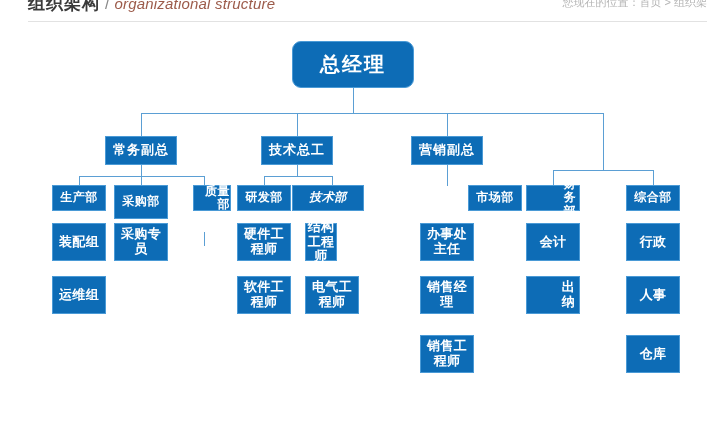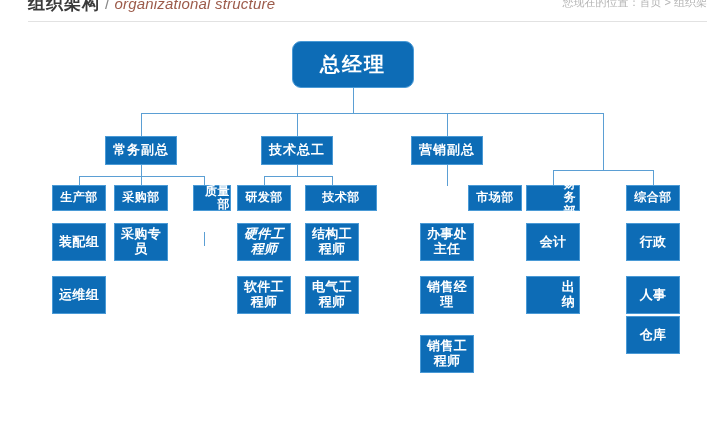--- a/index.html
+++ b/index.html
@@ -128,52 +128,52 @@
   <div class="node n-l2" style="left:261px;top:114px;width:72px;height:29px;">
     <span>技术总工</span>
   </div>
   <div class="node n-l2" style="left:411px;top:114px;width:72px;height:29px;">
     <span>营销副总</span>
   </div>
 
   <div class="node n-l3" style="left:52px;top:163px;width:54px;height:26px;">
     <span>生产部</span>
   </div>
-  <div class="node n-l3" style="left:114px;top:163px;width:54px;height:26px;">
+  <div class="node n-l3" style="left:114px;top:163px;width:54px;height:34px;">
     <span>采购部</span>
   </div>
   <div class="node n-l3" style="left:193px;top:163px;width:38px;height:26px;text-align:right;">
     <span>质量部</span>
   </div>
   <div class="node n-l3" style="left:237px;top:163px;width:54px;height:26px;">
     <span>研发部</span>
   </div>
-  <div class="node n-l3" style="left:305px;top:163px;width:72px;height:26px;">
+  <div class="node n-l3" style="left:292px;top:163px;width:72px;height:26px;font-style:italic;">
     <span>技术部</span>
   </div>
   <div class="node n-l3" style="left:420px;top:163px;width:54px;height:26px;margin-left:48px;">
     <span>市场部</span>
   </div>
   <div class="node n-l3" style="left:526px;top:163px;width:54px;height:26px;padding-left:34px;">
     <span>财务部</span>
   </div>
   <div class="node n-l3" style="left:626px;top:163px;width:54px;height:26px;">
     <span>综合部</span>
   </div>
 
   <div class="node n-l4" style="left:52px;top:201px;width:54px;height:38px;">
     <span>装配组</span>
   </div>
   <div class="node n-l4" style="left:114px;top:201px;width:54px;height:38px;">
     <span>采购专员</span>
   </div>
-  <div class="node n-l4" style="left:237px;top:201px;width:54px;height:38px;font-style:italic;">
+  <div class="node n-l4" style="left:237px;top:201px;width:54px;height:38px;">
     <span>硬件工程师</span>
   </div>
-  <div class="node n-l4" style="left:305px;top:201px;width:54px;height:38px;">
+  <div class="node n-l4" style="left:305px;top:201px;width:32px;height:38px;">
     <span>结构工程师</span>
   </div>
   <div class="node n-l4" style="left:420px;top:201px;width:54px;height:38px;">
     <span>办事处主任</span>
   </div>
   <div class="node n-l4" style="left:526px;top:201px;width:54px;height:38px;align-items:center;">
     <span>会计</span>
   </div>
   <div class="node n-l4" style="left:626px;top:201px;width:54px;height:38px;">
     <span>行政</span>
@@ -194,17 +194,17 @@
   <div class="node n-l4" style="left:526px;top:254px;width:54px;height:38px;padding-left:31px;">
     <span>出纳</span>
   </div>
   <div class="node n-l4" style="left:626px;top:254px;width:54px;height:38px;">
     <span>人事</span>
   </div>
 
   <div class="node n-l4" style="left:420px;top:313px;width:54px;height:38px;">
     <span>销售工程师</span>
   </div>
-  <div class="node n-l4" style="left:626px;top:294px;width:54px;height:38px;">
+  <div class="node n-l4" style="left:626px;top:313px;width:54px;height:38px;">
     <span>仓库</span>
   </div>
 
 </div>
 
 </body></html>

